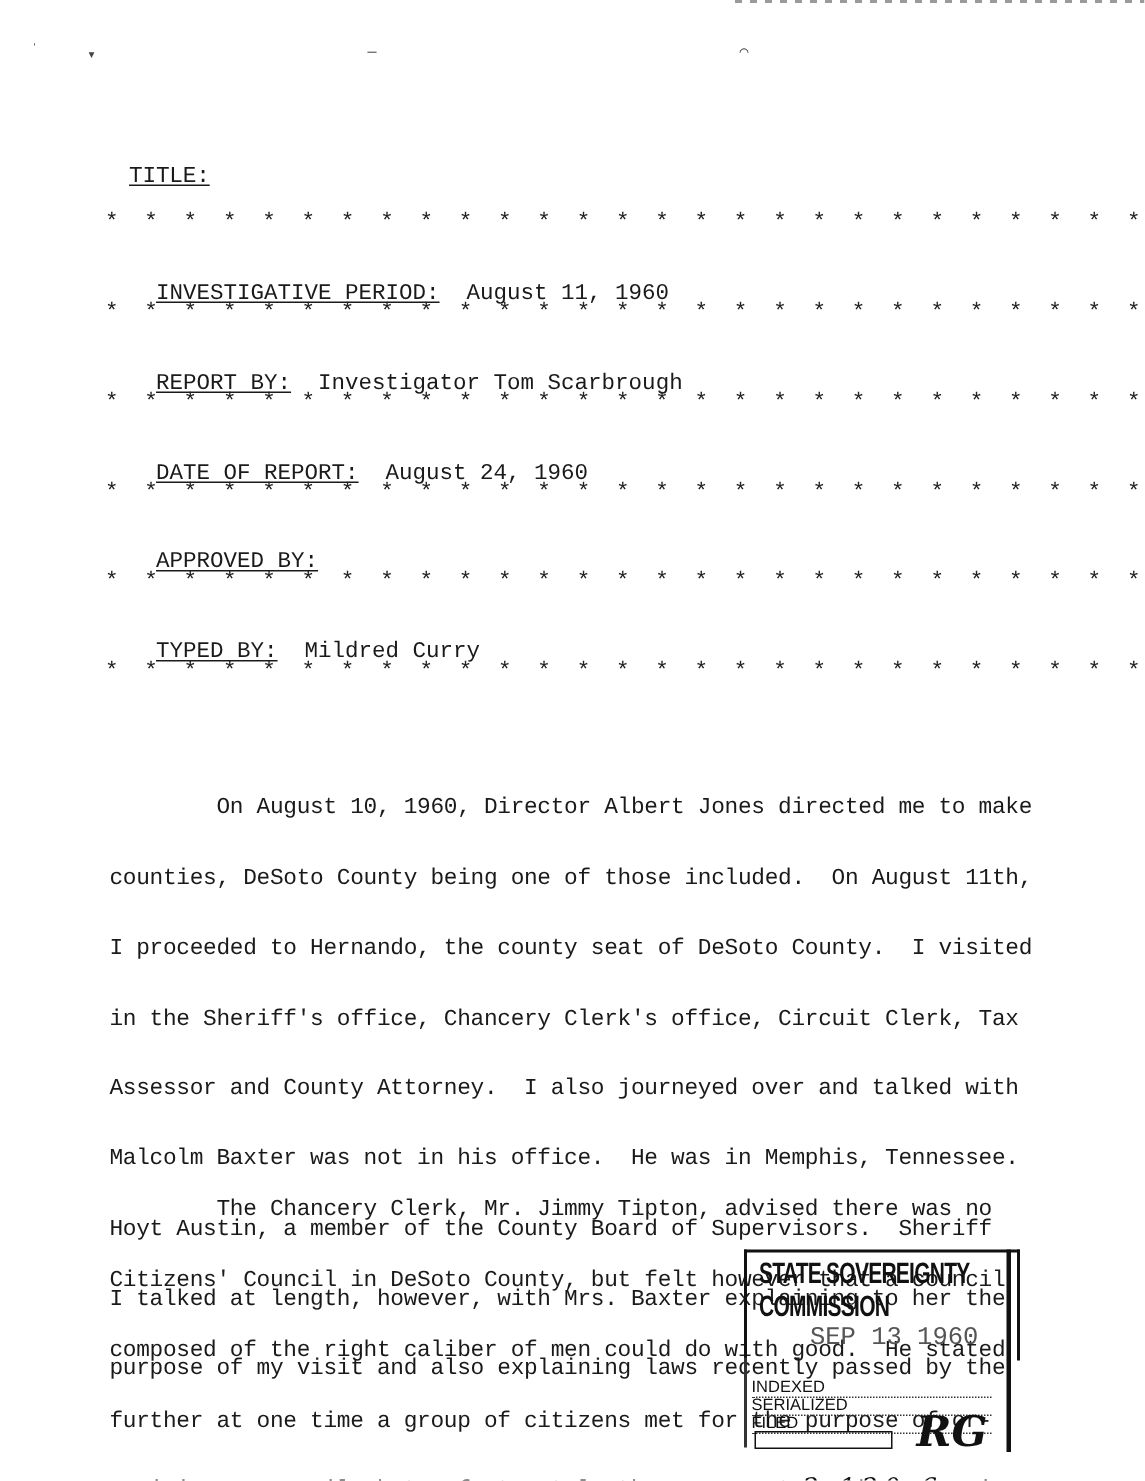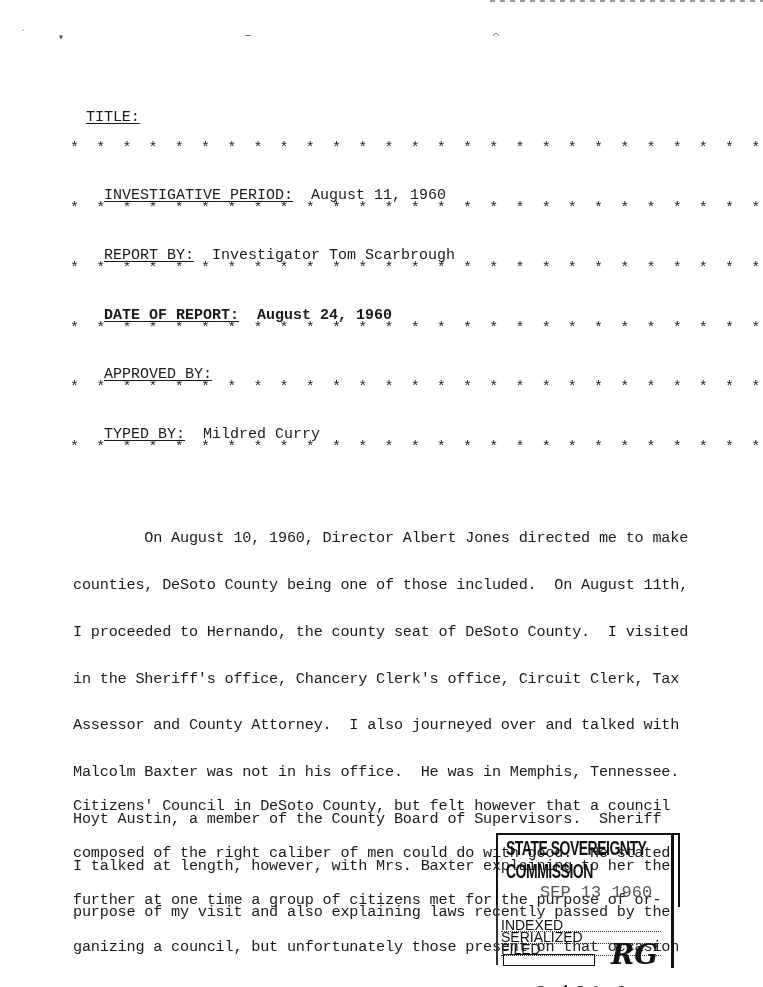--- a/index.html
+++ b/index.html
@@ -49,21 +49,21 @@
     font-family: Liberation Mono, monospace;
   }
   .stamp-right-bar {
     position: absolute; left: 175px; top: 0; width: 3px; height: 135px; background: #111;
   }
   .stamp-left-bar {
     position: absolute; left: 0; top: 72px; width: 2px; height: 60px; background: #333;
   }
   .stamp-fields {
     position: absolute; left: 5px; top: 87px; font-family: "Liberation Sans", sans-serif;
-    font-size: 14px; line-height: 11px; color: #111;
+    font-size: 11px; line-height: 11px; color: #111;
   }
   .stamp-fields div { border-bottom: 1px dotted #333; width: 160px; }
   .stamp-input {
     position: absolute; left: 7px; top: 121px; width: 90px; height: 10px;
     border: 1px solid #111;
   }
   .handwritten {
     position: absolute; font-family: "DejaVu Serif", serif; font-style: italic; color: #111;
   }
 </style>
@@ -87,21 +87,21 @@
 <div class="field" style="top:170px;">
   <span class="label">INVESTIGATIVE PERIOD:</span>  <span>August 11, 1960</span>
 </div>
 <div class="stars" style="top:200px;">* * * * * * * * * * * * * * * * * * * * * * * * * * * * * * * * * *</div>
 
 <div class="field" style="top:230px;">
   <span class="label">REPORT BY:</span>  <span>Investigator Tom Scarbrough</span>
 </div>
 <div class="stars" style="top:260px;">* * * * * * * * * * * * * * * * * * * * * * * * * * * * * * * * * *</div>
 
-<div class="field" style="top:290px;font-weight:bold;">
+<div class="field" style="top:290px;">
   <span class="label">DATE OF REPORT:</span>  <span>August 24, 1960</span>
 </div>
 <div class="stars" style="top:320px;">* * * * * * * * * * * * * * * * * * * * * * * * * * * * * * * * * *</div>
 
 <div class="field" style="top:349px;">
   <span class="label">APPROVED BY:</span><span></span>
 </div>
 <div class="stars" style="top:379px;">* * * * * * * * * * * * * * * * * * * * * * * * * * * * * * * * * *</div>
 
 <div class="field" style="top:409px;text-align:center;">
@@ -122,20 +122,21 @@
   
   
   
   
   
   
   
 </div>
 
 <div class="body-text" style="top:768px;">
+  <div>        The Chancery Clerk, Mr. Jimmy Tipton, advised there was no</div>
   <div>Citizens' Council in DeSoto County, but felt however that a council</div>
   <div>composed of the right caliber of men could do with good.  He stated</div>
   <div>further at one time a group of citizens met for the purpose of or-</div>
   <div>ganizing a council, but unfortunately those present on that occasion</div>
   
   
   
   
 </div>
 

